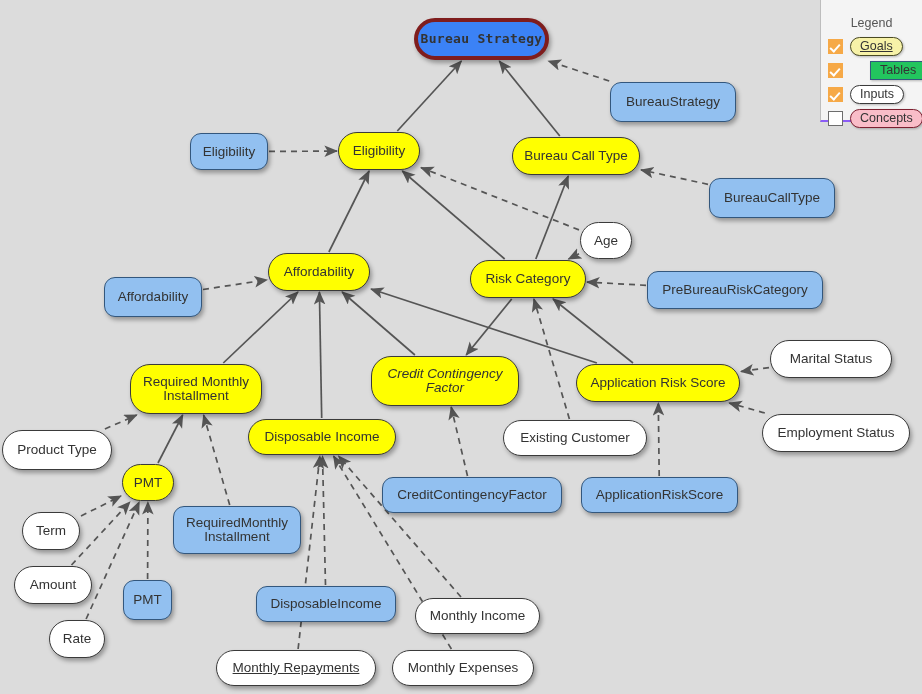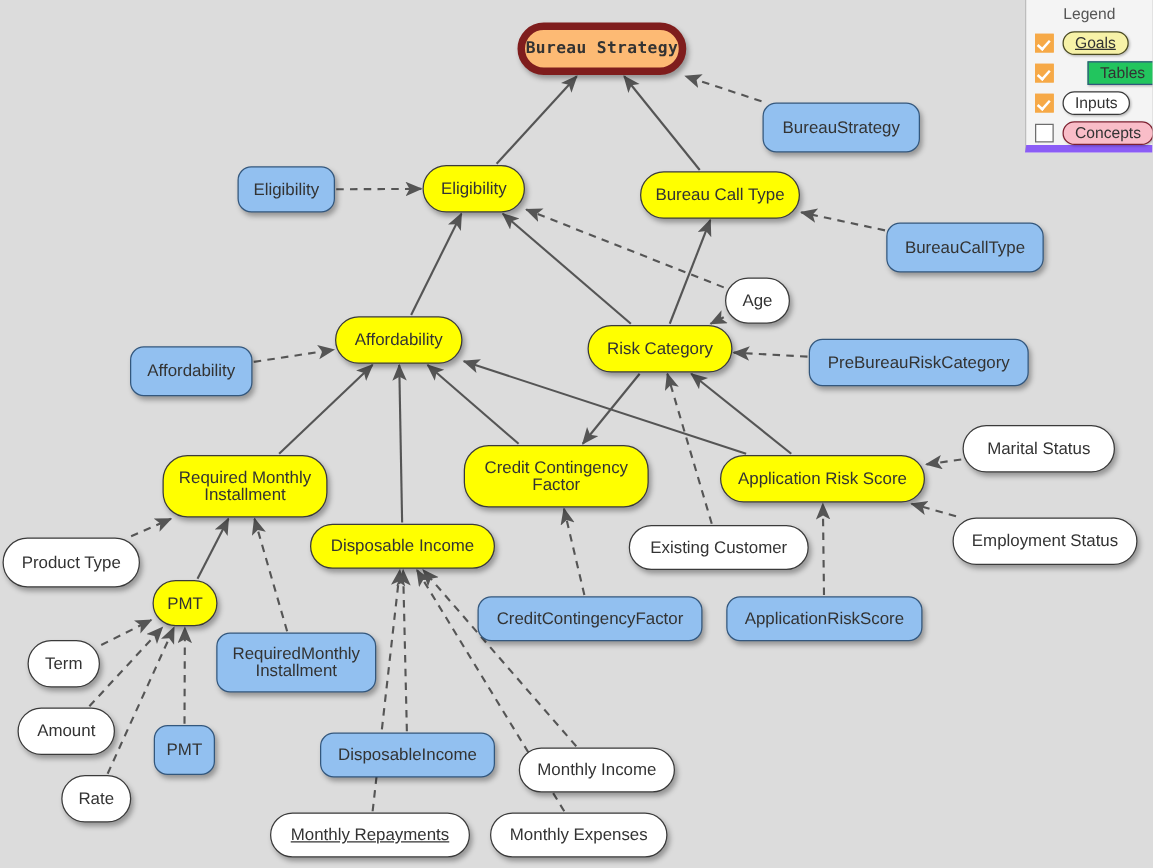--- a/index.html
+++ b/index.html
@@ -25,22 +25,22 @@
     filter:drop-shadow(2px 3px 2px rgba(0,0,0,.32));
   }
   
   .goal{
     background:#ffff00;
     border:1.6px solid #3a3a3a;
     border-radius:20px;
   }
   
   .goal.selected{
-    background:#fdba74;
-    border:6px solid #7f1d1d;
+    background:#3b82f6;
+    border:4px solid #7f1d1d;
     border-radius:22px;
     font-weight:bold;
     font-family:"DejaVu Sans Mono","Liberation Mono",monospace;
     font-size:13px;
     letter-spacing:.3px;
   }
   
   .table-node{
     background:#92c0f0;
     border:1.6px solid #33577d;
@@ -54,23 +54,23 @@
     border-radius:22px;
     font-size:13.5px;
   }
 
   
   #legend{
     position:absolute;right:0;top:0;
     width:102px;height:122px;
     background:#f4f4f4;
     border-left:1px solid #bdbdbd;
-    border-bottom:6px solid #8b5cf6;
+    border-bottom:2px solid #8b5cf6;
     box-sizing:border-box;
-    padding-top:2px;
+    padding-top:14px;
   }
   #legend-title{
     text-align:center;font-size:12.5px;color:#555;
     margin:2px 0 4px 0;
   }
   .legend-row{
     display:flex;align-items:center;
     height:24px;margin-left:7px;
   }
   .cb{
@@ -151,21 +151,21 @@
       <div class="node goal" style="left: 512px; top: 137px; width: 128px; height: 38px;">Bureau Call Type</div>
       <div class="node table-node" style="left: 709px; top: 178px; width: 126px; height: 40px;">BureauCallType</div>
       <div class="node input-node" style="left: 580px; top: 222px; width: 52px; height: 37px;">Age</div>
       <div class="node goal" style="left: 268px; top: 253px; width: 102px; height: 38px;">Affordability</div>
       <div class="node goal" style="left: 470px; top: 260px; width: 116px; height: 38px;">Risk Category</div>
       <div class="node table-node" style="left: 104px; top: 277px; width: 98px; height: 40px;">Affordability</div>
       <div class="node table-node" style="left: 647px; top: 271px; width: 176px; height: 38px;">PreBureauRiskCategory</div>
       <div class="node input-node" style="left: 770px; top: 340px; width: 122px; height: 38px;">Marital Status</div>
       <div class="node goal" style="left: 130px; top: 364px; width: 132px; height: 50px;">Required Monthly
 Installment</div>
-      <div class="node goal" style="left: 371px; top: 356px; width: 148px; height: 50px;">Credit Contingency
+      <div class="node goal" style="left: 371px; top: 356px; width: 148px; height: 50px; font-style: italic;">Credit Contingency
 Factor</div>
       <div class="node goal" style="left: 576px; top: 364px; width: 164px; height: 38px;">Application Risk Score</div>
       <div class="node input-node" style="left: 762px; top: 414px; width: 148px; height: 38px;">Employment Status</div>
       <div class="node input-node" style="left: 2px; top: 430px; width: 110px; height: 40px;">Product Type</div>
       <div class="node goal" style="left: 248px; top: 419px; width: 148px; height: 36px;">Disposable Income</div>
       <div class="node input-node" style="left: 503px; top: 420px; width: 144px; height: 36px;">Existing Customer</div>
       <div class="node goal" style="left: 122px; top: 464px; width: 52px; height: 37px;">PMT</div>
       <div class="node table-node" style="left: 382px; top: 477px; width: 180px; height: 36px;">CreditContingencyFactor</div>
       <div class="node table-node" style="left: 581px; top: 477px; width: 157px; height: 36px;">ApplicationRiskScore</div>
       <div class="node table-node" style="left: 173px; top: 506px; width: 128px; height: 48px;">RequiredMonthly

